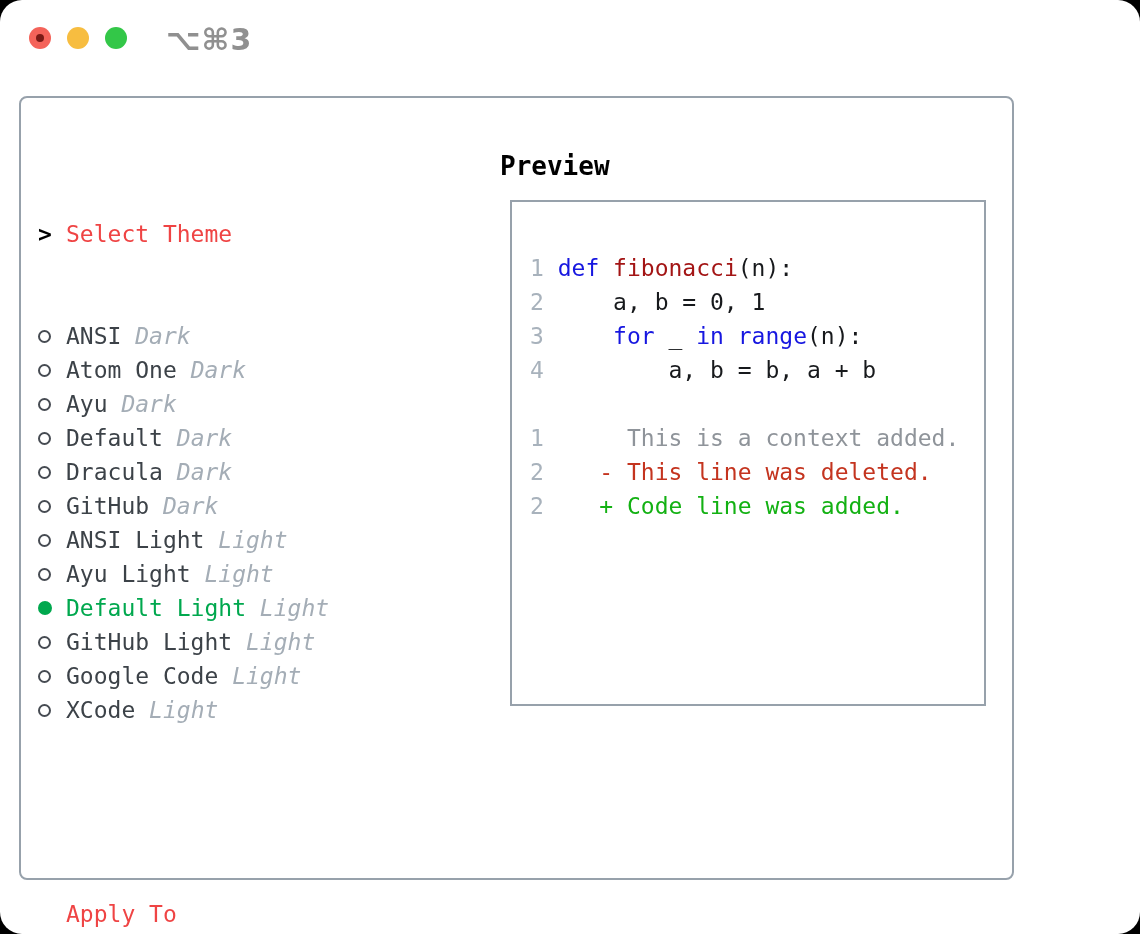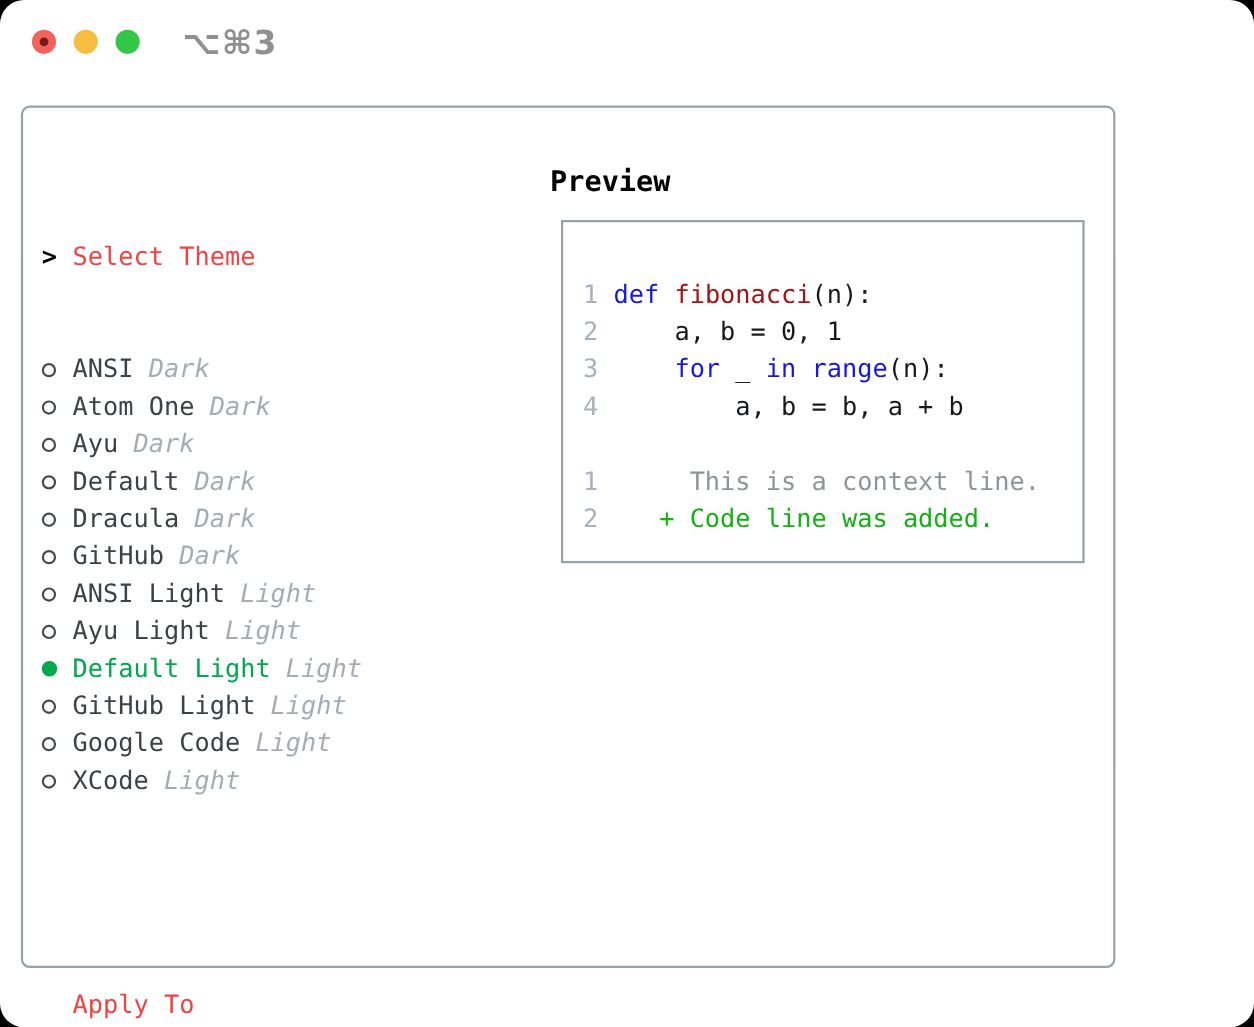--- a/index.html
+++ b/index.html
@@ -44,21 +44,21 @@
   .item-name{color:#3c4248;}
   .item-name.sel{color:var(--selection_green);}
   .item-tag{color:var(--gray_tag);margin-left:1ch;font-style:italic;}
   .spacer{height:34px;}
   
   .preview-label{
     position:absolute;left:500px;top:149px;height:34px;line-height:34px;
     font-size:26px;font-weight:bold;color:#000;
   }
   .preview-box{
-    position:absolute;left:510px;top:200px;width:476px;height:312px;
+    position:absolute;left:510px;top:200px;width:476px;height:506px;
     box-sizing:border-box;border:2px solid var(--border_gray);
     padding:49px 0 0 18px;
   }
   .code-line{height:34px;line-height:34px;font-size:23px;white-space:pre;}
   .lnum{color:var(--line_number);}
   .kw{color:var(--keyword_blue);}
   .fn{color:var(--function_red);}
   .pl{color:#17191c;}
   .ctx{color:var(--context_gray);}
   .del{color:var(--deleted_red);}
@@ -99,18 +99,19 @@
 
   <div class="preview-label">Preview</div>
 
   <div class="preview-box">
     <div>
         <div class="code-line"><span class="lnum">1 </span><span class="kw">def</span><span class="pl"> </span><span class="fn">fibonacci</span><span class="pl">(n):</span></div>
         <div class="code-line"><span class="lnum">2 </span><span class="pl">    a, b = 0, 1</span></div>
         <div class="code-line"><span class="lnum">3 </span><span class="pl">    </span><span class="kw">for</span><span class="pl"> _ </span><span class="kw">in</span><span class="pl"> </span><span class="kw">range</span><span class="pl">(n):</span></div>
         <div class="code-line"><span class="lnum">4 </span><span class="pl">        a, b = b, a + b</span></div>
         <div class="code-line"><span class="lnum">  </span></div>
-        <div class="code-line"><span class="lnum">1 </span><span class="ctx">     This is a context line.</span></div>
+        <div class="code-line"><span class="lnum">1 </span><span class="ctx">     This is a context added.</span></div>
+        <div class="code-line"><span class="lnum">2 </span><span class="del">   - This line was deleted.</span></div>
         <div class="code-line"><span class="lnum">2 </span><span class="add">   + Code line was added.</span></div>
       </div>
   </div>
 
 </div>
 
 </body></html>

